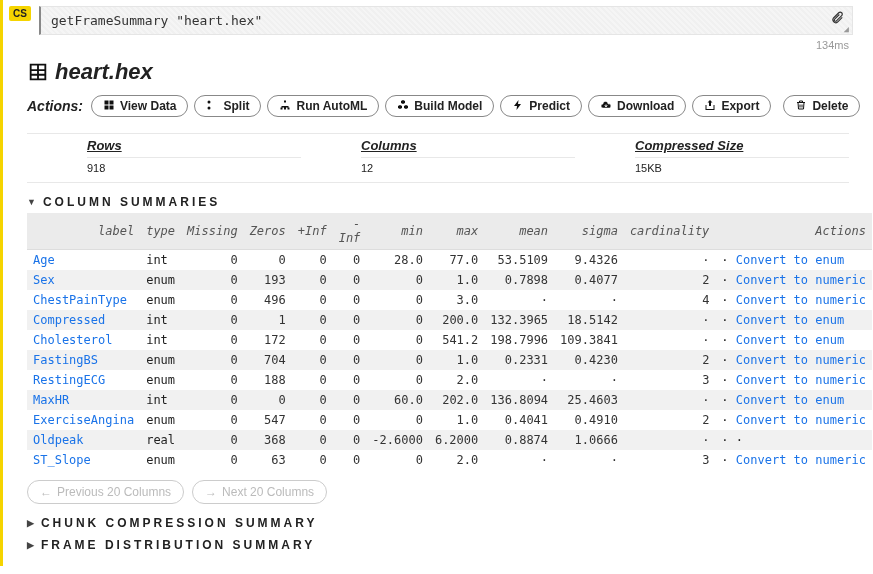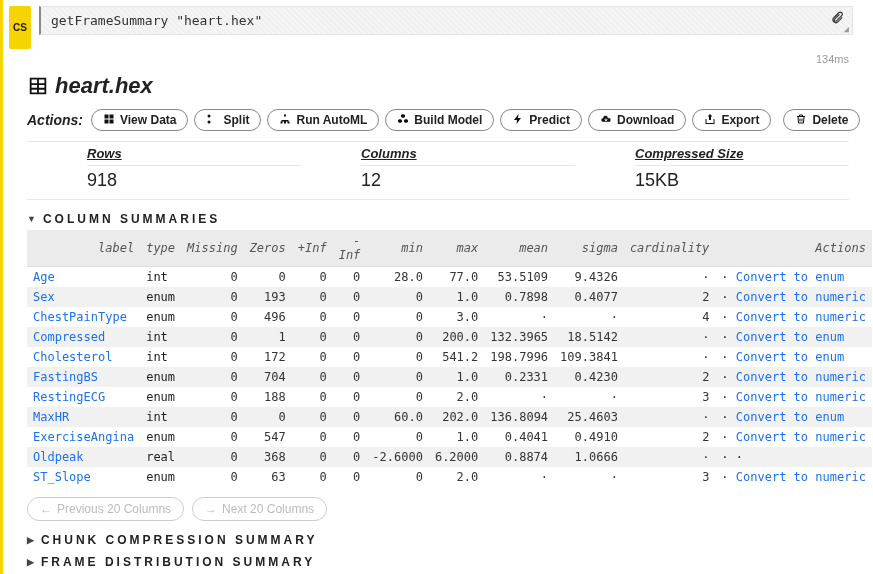--- a/index.html
+++ b/index.html
@@ -18,21 +18,21 @@
   .header-row {
     display: flex;
     align-items: flex-start;
     padding: 6px 20px 2px 6px;
   }
   .badge {
     background: #f5d400;
     color: #222;
     font-size: 10px;
     font-weight: 600;
-    padding: 16px 4px;
+    padding: 2px 4px;
     border-radius: 2px;
     margin-right: 8px;
     flex-shrink: 0;
   }
   .code-cell {
     flex: 1;
     background: repeating-linear-gradient(45deg,#f5f5f5,#f5f5f5 2px,#f0f0f0 2px,#f0f0f0 4px);
     border: 1px solid #e5e5e5;
     border-left: 2px solid #888;
     padding: 6px 10px;
@@ -72,21 +72,21 @@
     font-size: 22px;
     font-weight: 600;
     margin-bottom: 10px;
     font-style: italic;
   }
   .title svg { margin-right: 6px; }
   .actions-row {
     display: flex;
     align-items: center;
     gap: 6px;
-    margin-bottom: 10px;
+    margin-bottom: 16px;
   }
   .actions-row .lbl {
     font-style: italic;
     font-weight: 600;
     font-size: 14px;
     margin-right: 2px;
   }
   .btn {
     display: inline-flex;
     align-items: flex-start;
@@ -116,21 +116,21 @@
   .meta-table .col:first-child { padding-left: 60px; }
   .meta-table .mh {
     font-style: italic;
     font-weight: 600;
     font-size: 13px;
     border-bottom: 1px solid #e8e8e8;
     padding: 4px 0;
     text-decoration: underline;
   }
   .meta-table .mv {
-    font-size: 18px;
+    font-size: 11px;
     padding: 4px 0;
   }
   .section-head {
     font-weight: 600;
     letter-spacing: 3px;
     font-size: 12px;
     margin: 8px 0 4px 0;
     cursor: pointer;
     display: flex;
     align-items: center;

